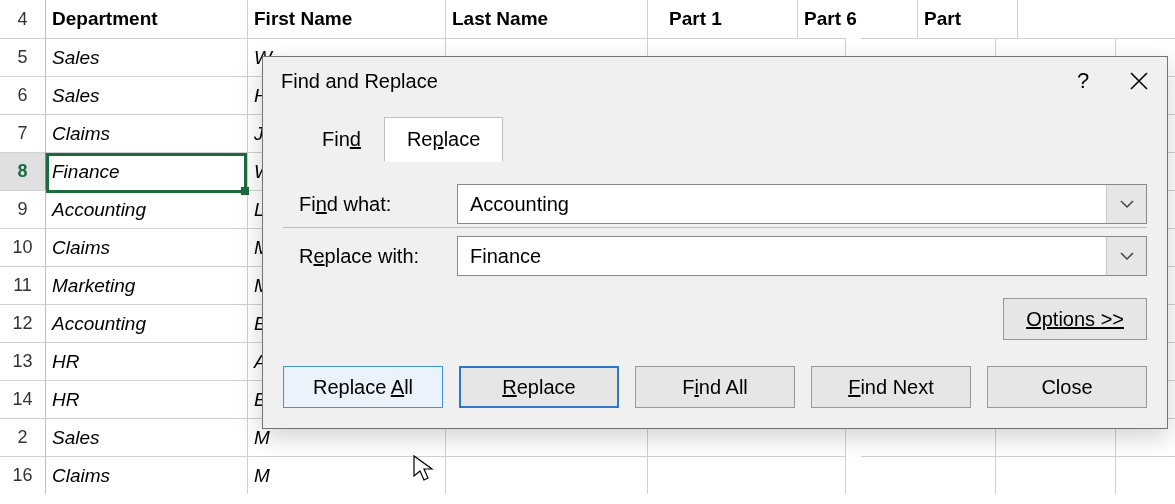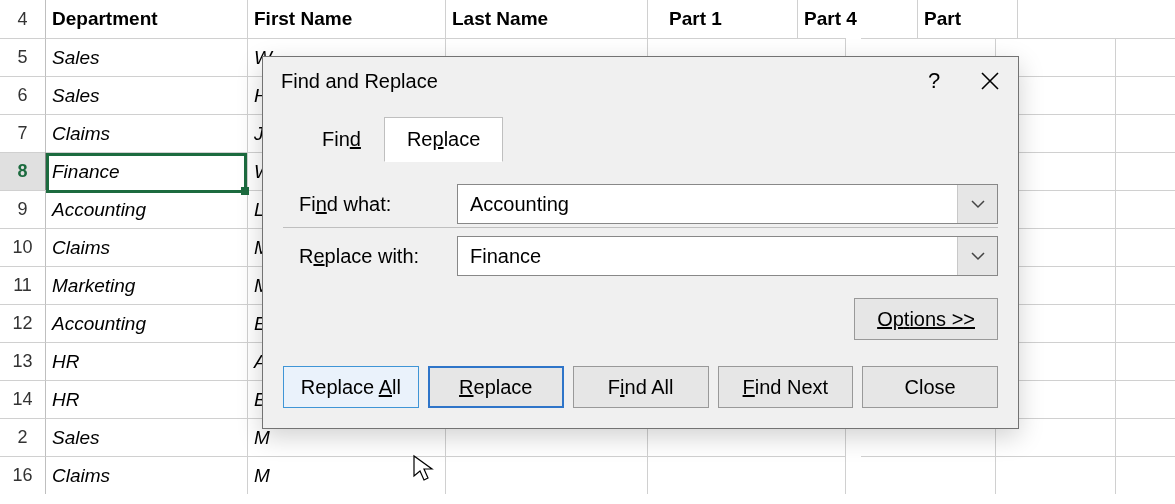--- a/index.html
+++ b/index.html
@@ -76,21 +76,21 @@
       width: 8px; height: 8px;
       background: #1c6b3f;
       right: -5px; bottom: -5px;
     }
     .rownum.selected { background: #e0e0e0; color: #1c6b3f; font-weight: 600; border-right-color: #888; }
     
     .dialog {
       position: absolute;
       left: 262px;
       top: 56px;
-      width: 757px;
+      width: 906px;
       background: #f0f0f0;
       border: 1px solid #737373;
       z-index: 5;
       box-shadow: 0 8px 24px rgba(0,0,0,0.18);
     }
     .dlg-titlebar {
       height: 48px;
       display: flex;
       align-items: center;
       padding-left: 18px;
@@ -191,21 +191,21 @@
       color: #000;
       padding: 0 22px;
       display: flex;
       align-items: center;
       justify-content: center;
     }
     .btn .underline { text-decoration: underline; }
     .btn-row {
       display: flex;
       justify-content: center;
-      gap: 9px;
+      gap: 16px;
       margin-left: -16px;
     }
     .btn-row .btn { width: 160px; padding: 0; }
     .btn.highlight {
       background: #eaf2fb;
       border: 1px solid #3f95d6;
     }
     .btn.focused {
       border: 2px solid #2f75c9;
       background: #e6e6e6;
@@ -223,21 +223,21 @@
 </head>
 <body>
 
 <div class="sheet">
   <div class="row header-row">
     <div class="rownum">4</div>
     <div class="cell col-A">Department</div>
     <div class="cell col-B">First Name</div>
     <div class="cell col-C">Last Name</div>
     <div class="cell col-E">Part 1</div>
-    <div class="cell col-F">Part 4</div>
+    <div class="cell col-F">Part 6</div>
     <div class="cell col-G">Part</div>
   </div>
 
   <div class="row">
     <div class="rownum">5</div>
     <div class="cell col-A">Sales</div>
     <div class="cell col-B">W</div>
     <div class="cell col-C"></div>
     <div class="cell col-D"></div>
     <div class="cell col-E"></div>

